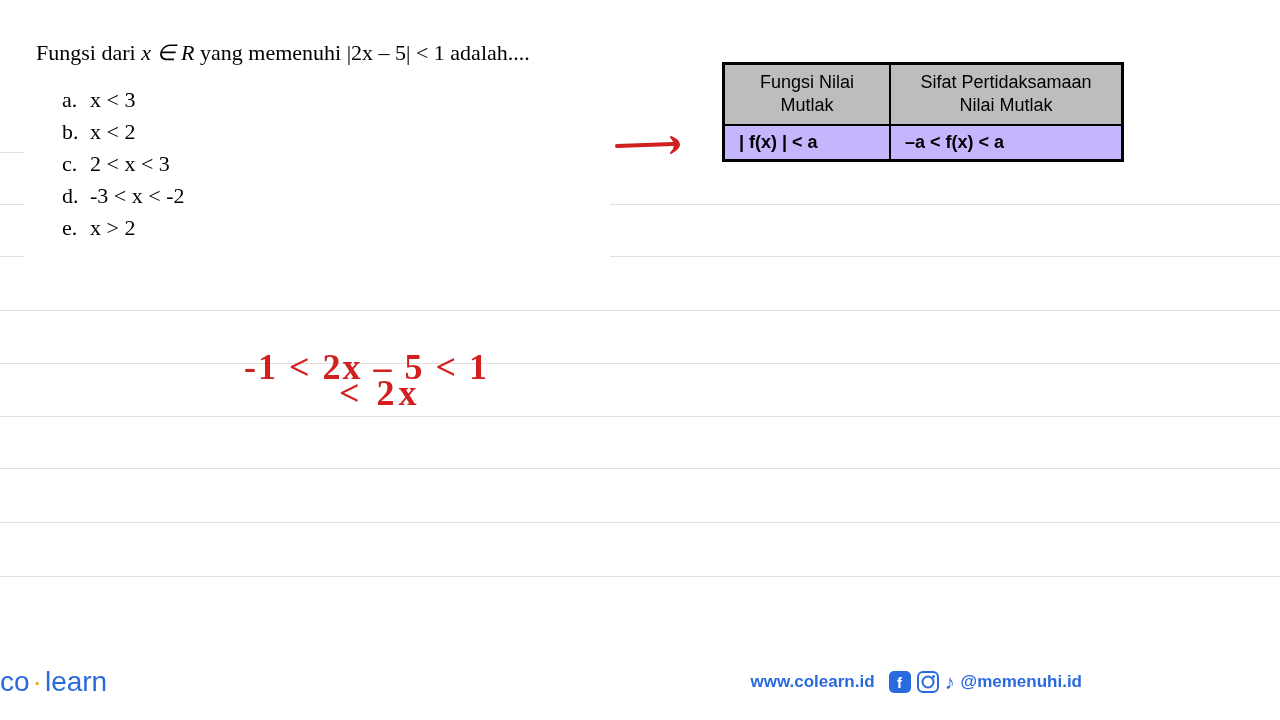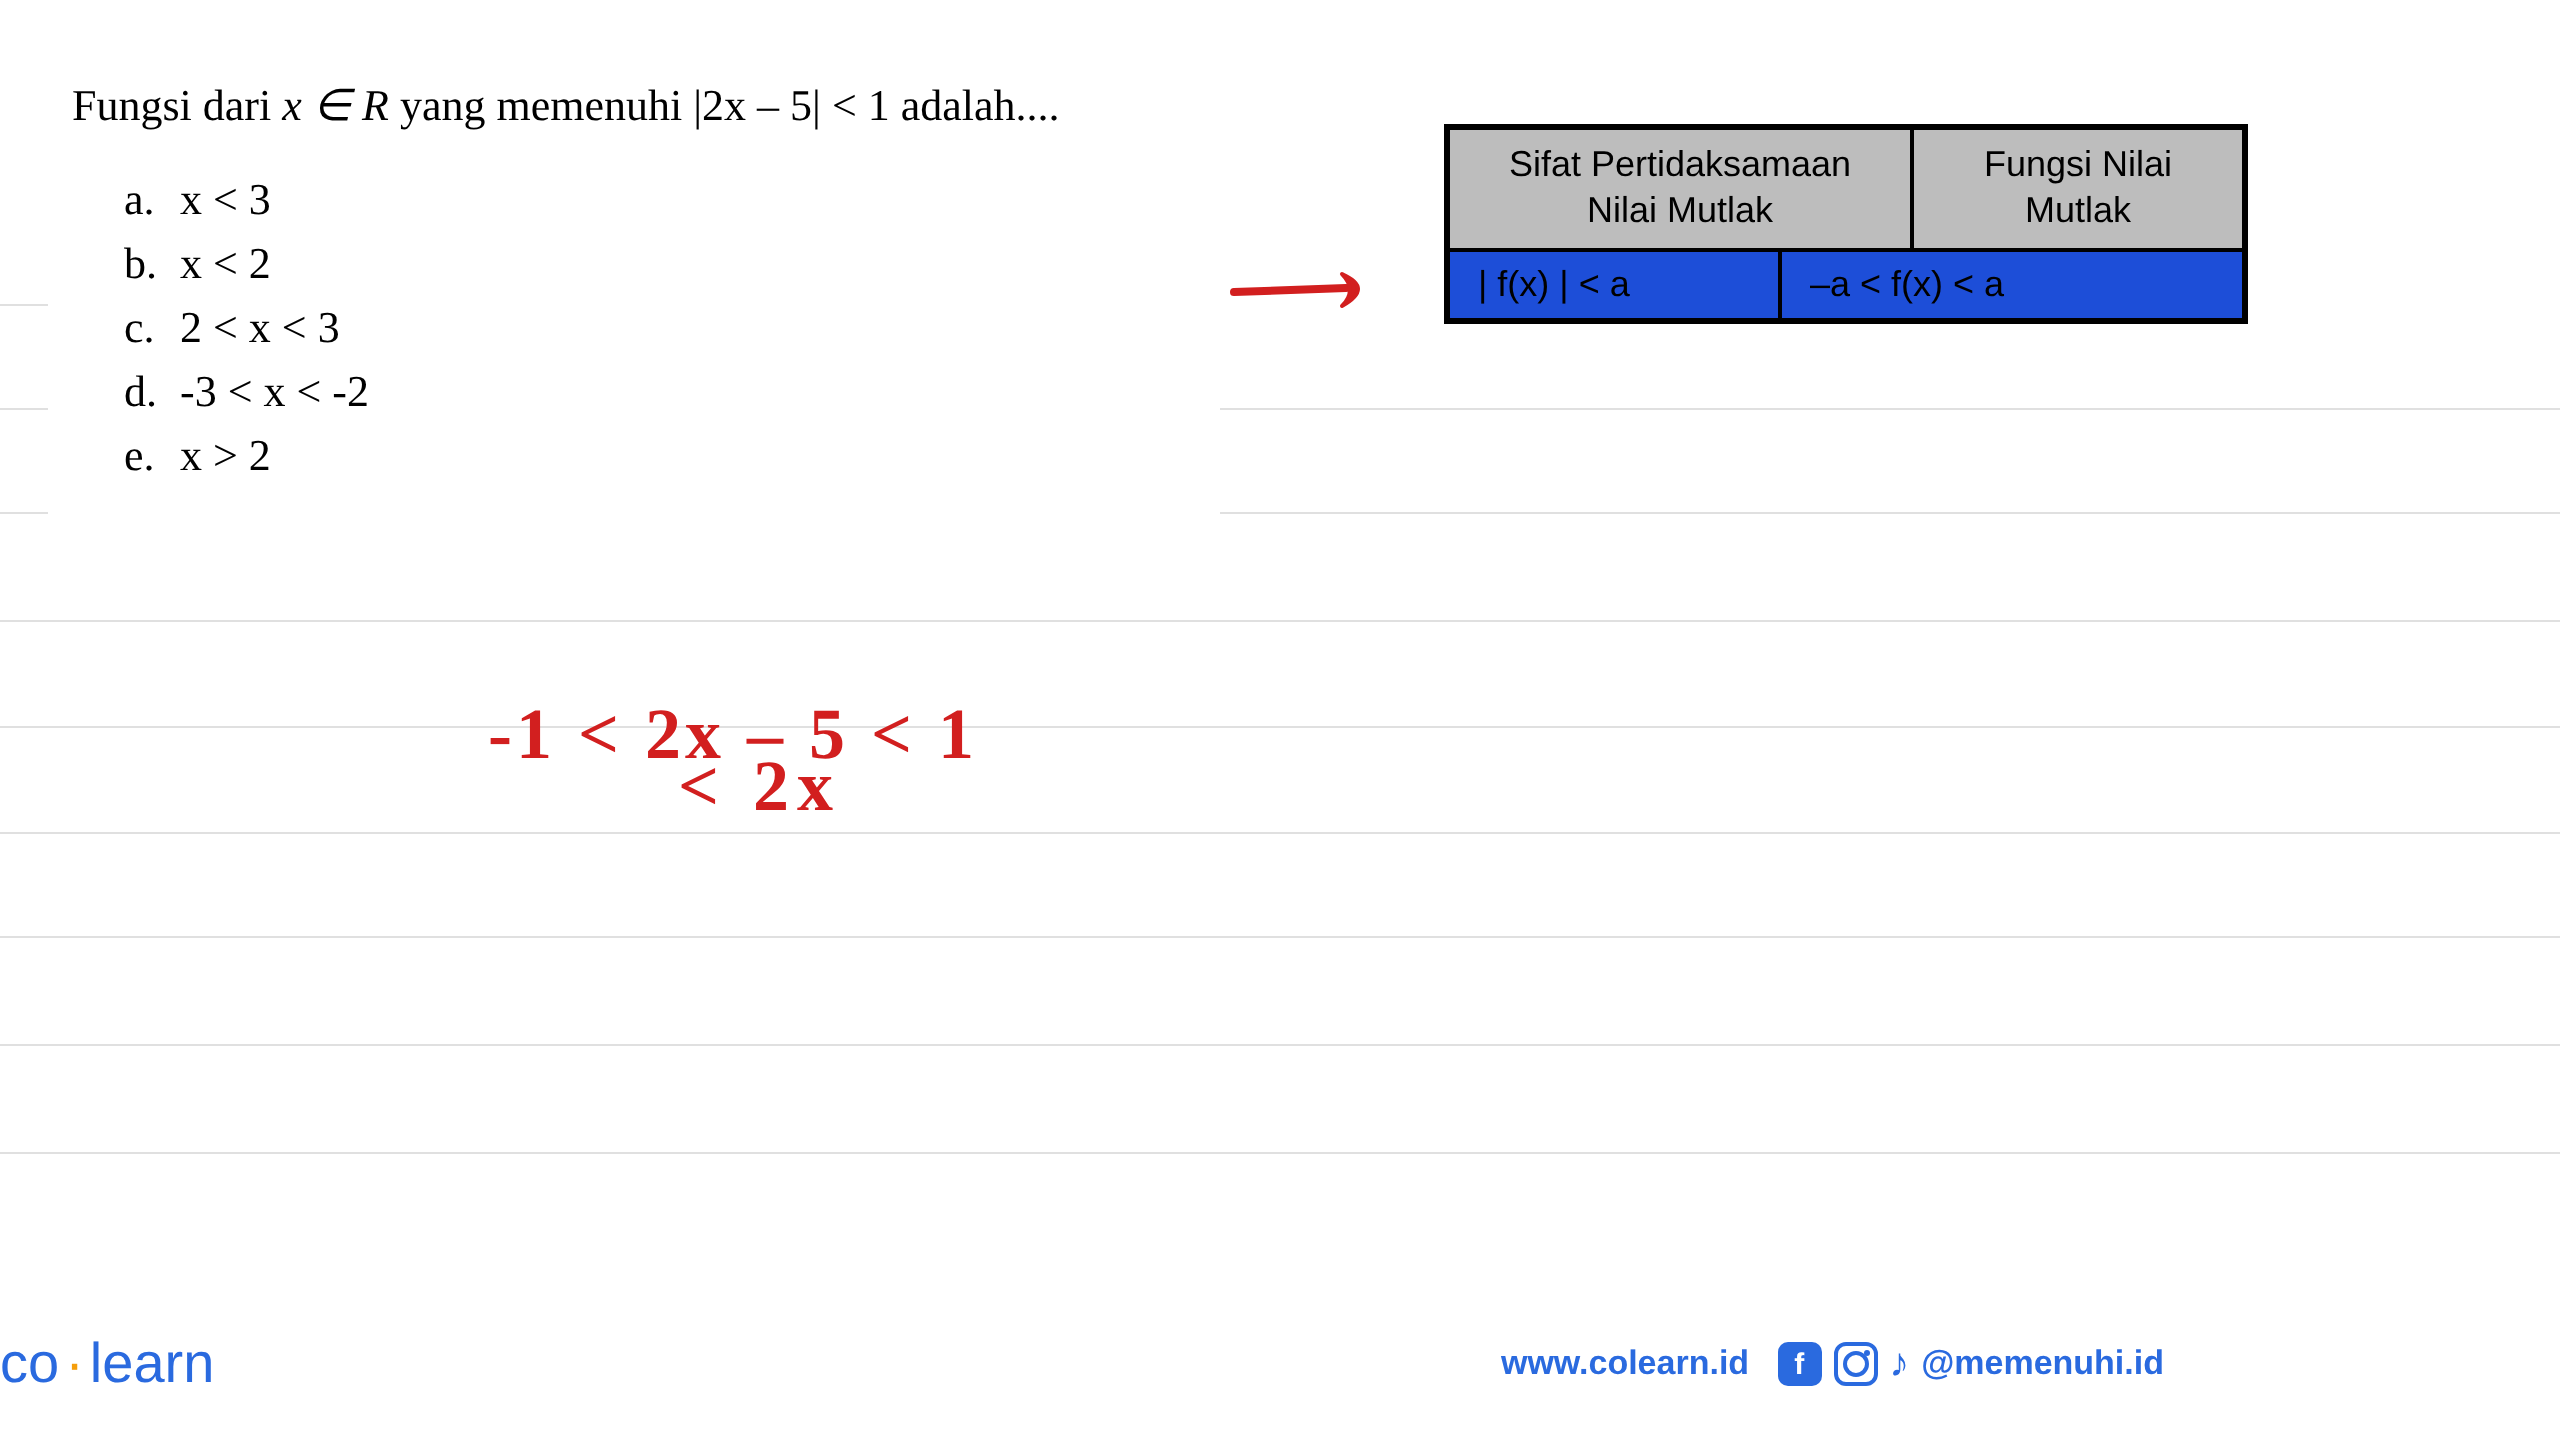--- a/index.html
+++ b/index.html
@@ -15,21 +15,21 @@
   .options { position: absolute; left: 62px; top: 84px; font-size: 22px; line-height: 32px; }
   .options .row { display: flex; align-items: baseline; }
   .options .lbl { width: 28px; }
 
   .arrow { position: absolute; left: 615px; top: 133px; color: #d21f1f; }
 
   .table { position: absolute; left: 722px; top: 62px; border: 2px solid #000; background: #fff; }
   .table-row { display: flex; }
   .th, .td { border: 1px solid #000; padding: 6px 14px; font-family: 'Segoe UI', Arial, sans-serif; font-size: 18px; }
   .th { background: #bdbdbd; text-align: center; line-height: 1.3; }
-  .td { background: #1d4ed8; }
+  .td { background: #c4b5fd; font-weight: bold; }
   .col1 { width: 166px; }
   .col2 { width: 232px; }
 
   .hand1 { position: absolute; left: 244px; top: 318px; font-family: 'Comic Sans MS', cursive; font-size: 36px; font-weight: bold; color: #d21f1f; letter-spacing: 2px; margin-top: 28px; }
   .hand2 { position: absolute; left: 339px; top: 372px; font-family: 'Comic Sans MS', cursive; font-size: 36px; font-weight: bold; color: #d21f1f; letter-spacing: 4px; }
 
   .footer { position: absolute; left: 0; bottom: 22px; width: 1088px; display: flex; align-items: center; justify-content: space-between; padding: 0 6px 0 0; }
   .logo { color: #2a6adf; font-family: Arial, sans-serif; font-size: 28px; font-weight: 500; letter-spacing: 0; }
   .logo .dot { color: #f59e0b; padding: 0 3px; }
   .foot-right { display: flex; align-items: center; gap: 14px; font-family: Arial, sans-serif; }
@@ -90,27 +90,27 @@
 
   <div class="arrow">
     <svg width="74" height="26" viewBox="0 0 74 26">
       <path d="M2 13 L58 11" stroke="#d21f1f" stroke-width="4" fill="none" stroke-linecap="round"></path>
       <path d="M56 4 Q72 11 56 20 Q64 12 56 4 Z" fill="#d21f1f" stroke="#d21f1f" stroke-width="2" stroke-linejoin="round"></path>
     </svg>
   </div>
 
   <div class="table">
     <div class="table-row">
+      <div class="th col1">
+        <div>Fungsi Nilai</div>
+        <div>Mutlak</div>
+      </div>
       <div class="th col2">
         <div>Sifat Pertidaksamaan</div>
         <div>Nilai Mutlak</div>
-      </div>
-      <div class="th col1">
-        <div>Fungsi Nilai</div>
-        <div>Mutlak</div>
       </div>
     </div>
     <div class="table-row">
       <div class="td col1">| f(x) | &lt; a</div>
       <div class="td col2">–a &lt; f(x) &lt; a</div>
     </div>
   </div>
 
   <div class="hand1">-1 &lt; 2x – 5 &lt; 1</div>
   <div class="hand2">&lt;   2x</div>

